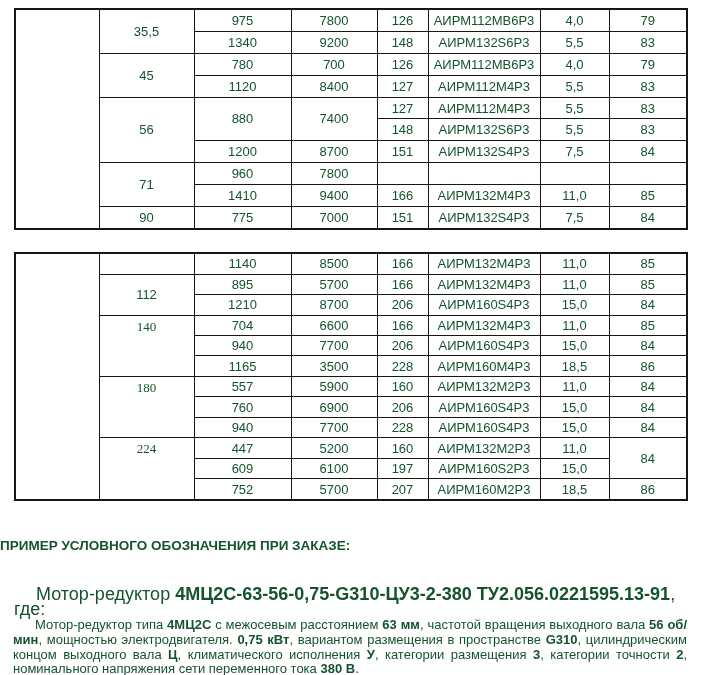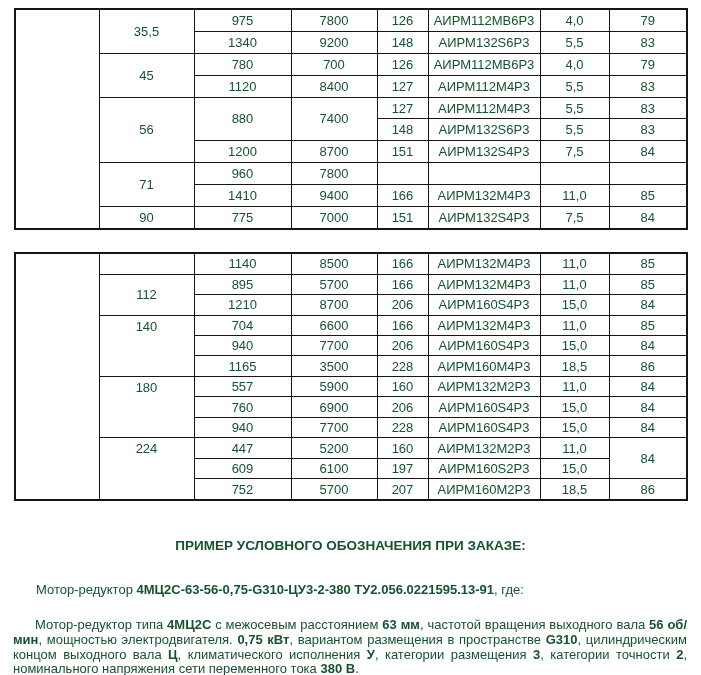--- a/index.html
+++ b/index.html
@@ -15,28 +15,28 @@
     border:2px solid #161616;
   }
   #table-upper { top:8px;   height:222px; }
   #table-lower { top:252px; height:249px; }
   table.spec td {
     border:1px solid #161616;
     text-align:center; vertical-align:middle;
     font-size:13px; line-height:15px; padding:0 2px;
     overflow:hidden; white-space:nowrap;
   }
-  table.spec td.vtop { vertical-align:top; padding-top:3px; }
+  table.spec td.vtop { vertical-align:top; padding-top:3px;font-family:Liberation Serif, serif; }
   .heading {
     position:absolute; top:538px; left:0; width:701px;
-    text-align:center; font-weight:bold; font-size:13.5px;
+    text-align:left; font-weight:bold; font-size:13.5px;
   }
   .designation {
     position:absolute; top:569px; left:14px; width:672px;
-    font-size:13px; line-height:15px; text-indent:22px;
+    font-size:18px; line-height:15px; text-indent:22px;
   }
   .description {
     position:absolute; top:605px; left:13px; width:674px;
     font-size:13px; line-height:14.8px; text-align:justify; text-indent:22px;
   }
   .designation b, .description b { font-weight:bold; }
 </style>
 </head>
 <body>
 

